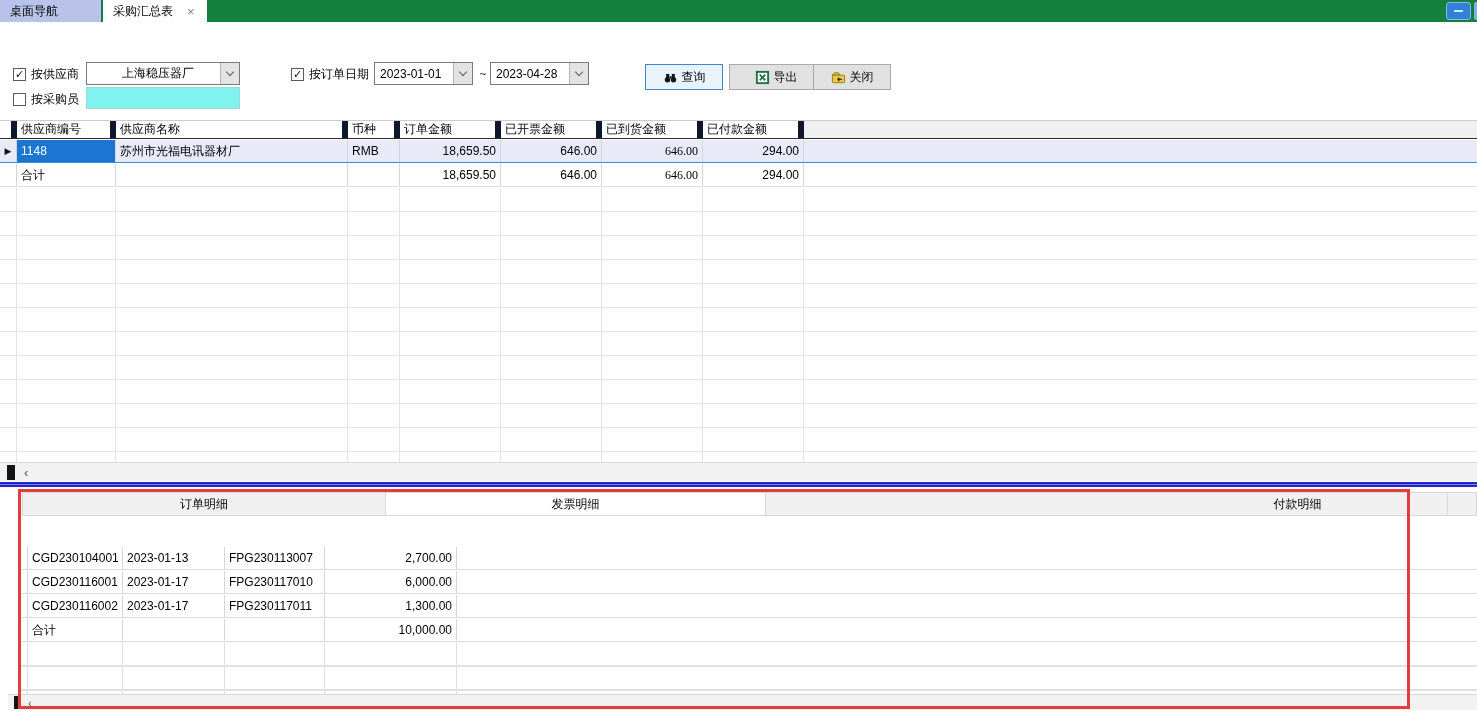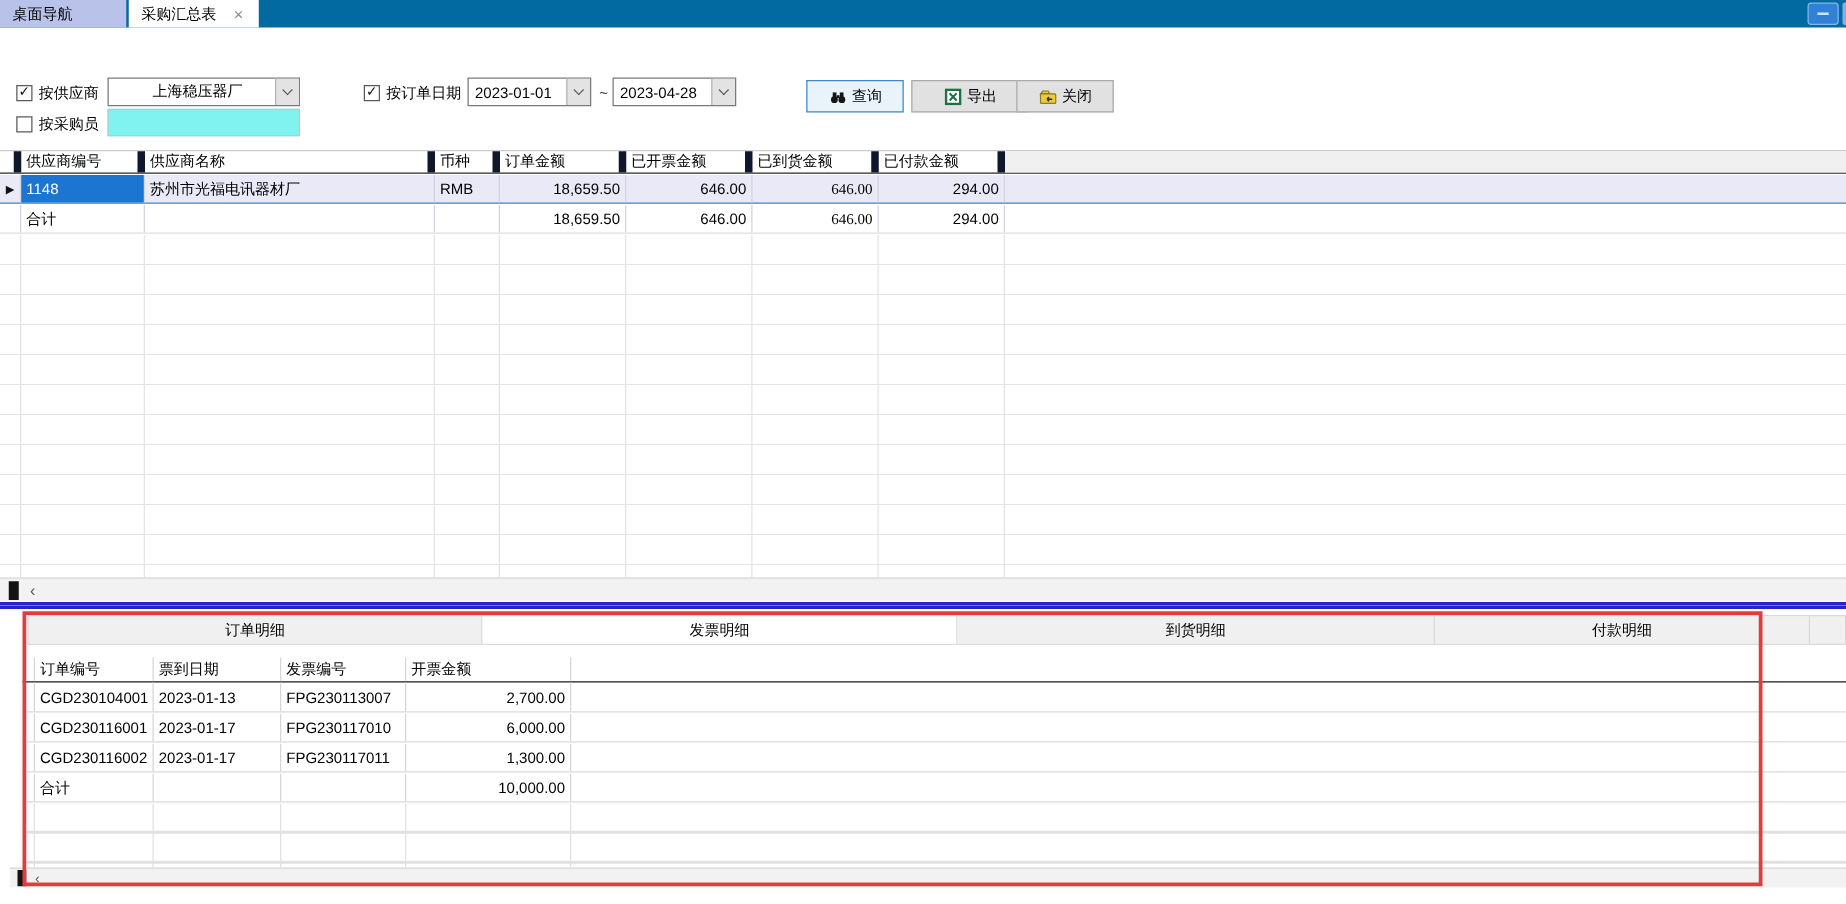--- a/index.html
+++ b/index.html
@@ -4,21 +4,21 @@
 <style>
   * { margin:0; padding:0; box-sizing:border-box; }
   html,body { background:#fff; }
   .screen {
     position:relative; width:1477px; height:723px; overflow:hidden;
     background:#fff; font-family:"Liberation Sans", sans-serif;
     font-size:12px; color:#000;
   }
 
   
-  .tabbar { position:absolute; top:0; left:0; right:0; height:22px; background:#0369a1; }
+  .tabbar { position:absolute; top:0; left:0; right:0; height:22px; background:#15803d; }
   .ttab { position:absolute; top:0; height:22px; line-height:22px; padding:0 10px; color:#000; cursor:default; }
   .ttab.inactive { left:0; width:101px; background:#b9c3ea; }
   .ttab.active { left:103px; width:104px; background:#ffffff; display:flex; align-items:center; gap:14px; }
   .tab-x { color:#8a8a8a; font-size:13px; line-height:1; }
   .winbtn { position:absolute; top:2px; right:6px; width:25px; height:18px; background:#2f82d6;
             border:1px solid #85b8ea; border-radius:3px; display:flex; align-items:center; justify-content:center; }
   .winbtn-dash { width:9px; height:2px; background:#cfe3f5; }
   .win-sliver { position:absolute; top:2px; right:0; width:3px; height:18px; background:#7fb3e8; border-radius:2px 0 0 2px; }
 
   
@@ -223,31 +223,23 @@
   <div class="hscroll hs-main">
     <div class="hs-thumb"></div>
     <div class="hs-arrow">‹</div>
   </div>
 
   <div class="splitter"></div>
 
   <div class="dtabs">
     <div class="dtab dt-1">订单明细</div>
     <div class="dtab dt-2 active">发票明细</div>
-    <div class="dtab dt-3">到货明细</div>
     <div class="dtab dt-4">付款明细</div>
   </div>
 
-  <div class="dheader">
-    <div class="cell dc-ind dvl"></div>
-    <div class="cell dc-1 dvl">订单编号</div>
-    <div class="cell dc-2 dvl">票到日期</div>
-    <div class="cell dc-3 dvl">发票编号</div>
-    <div class="cell dc-4 dvl">开票金额</div>
-  </div>
 
   <div class="drow dr-1">
     <div class="cell dc-ind dvl"></div>
     <div class="cell dc-1 dvl">CGD230104001</div>
     <div class="cell dc-2 dvl">2023-01-13</div>
     <div class="cell dc-3 dvl">FPG230113007</div>
     <div class="cell dc-4 dvl num">2,700.00</div>
   </div>
   <div class="drow dr-2">
     <div class="cell dc-ind dvl"></div>

